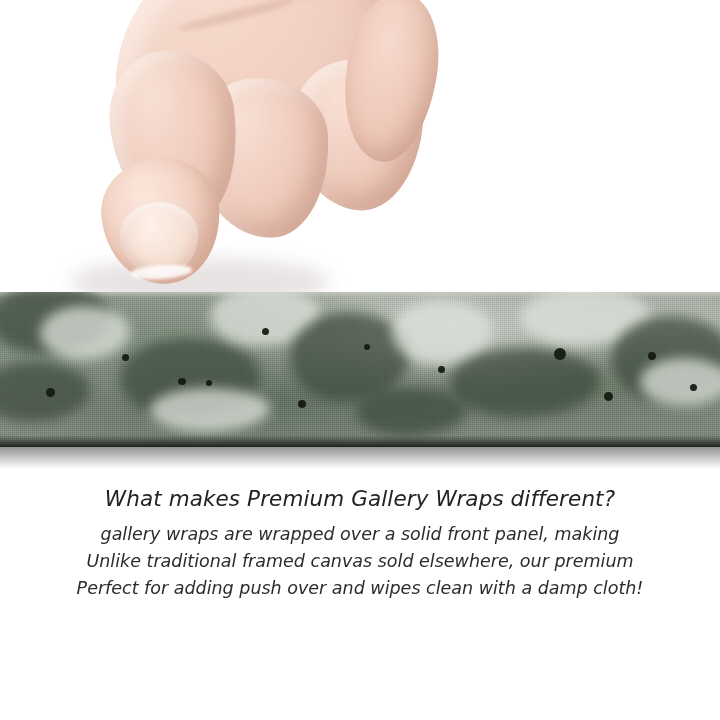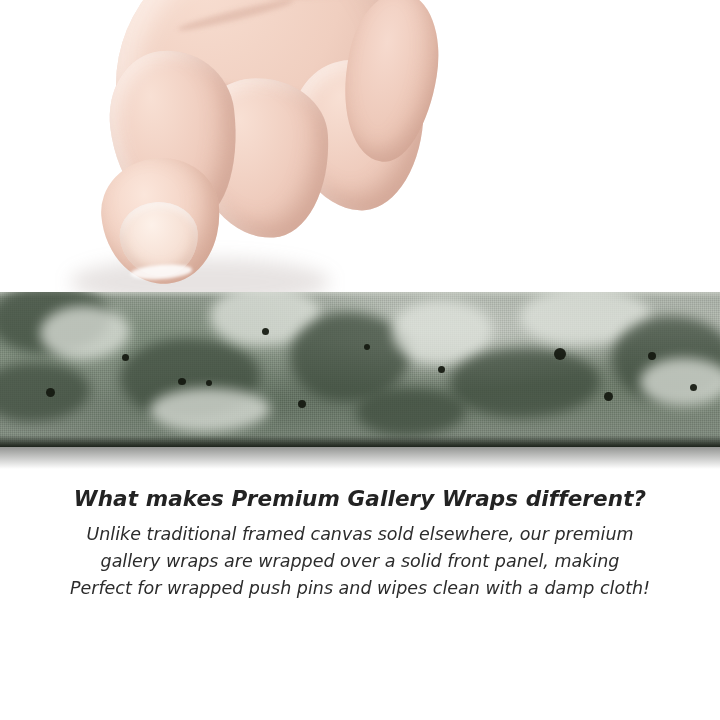--- a/index.html
+++ b/index.html
@@ -187,21 +187,21 @@
     left: 0;
     top: 486px;
     width: 720px;
     text-align: center;
     color: #2b2b2b;
     font-family: "DejaVu Sans", sans-serif;
     font-style: italic;
   }
   .caption-title {
     font-size: 21.5px;
-    font-weight: 700;
+    font-weight: 400;
     letter-spacing: 0.1px;
     margin: 0 0 10px 0;
     color: #232323;
   }
   .caption-line {
     font-size: 17.5px;
     line-height: 27px;
     margin: 0;
     color: #2c2c2c;
   }
@@ -257,18 +257,18 @@
     <div class="speck" style="left:604px; top:100px; width:9px;  height:9px;"></div>
     <div class="speck" style="left:648px; top:60px;  width:8px;  height:8px;"></div>
     <div class="speck" style="left:690px; top:92px;  width:7px;  height:7px;"></div>
 
     <div class="band-edge-bottom"></div>
   </div>
   <div class="band-under-shadow"></div>
 
   <div class="caption">
     <p class="caption-title">What makes Premium Gallery Wraps different?</p>
+    <p class="caption-line">gallery wraps are wrapped over a solid front panel, making</p>
     <p class="caption-line">Unlike traditional framed canvas sold elsewhere, our premium</p>
-    <p class="caption-line">gallery wraps are wrapped over a solid front panel, making</p>
-    <p class="caption-line">Perfect for wrapped push pins and wipes clean with a damp cloth!</p>
+    <p class="caption-line">Perfect for adding push over and wipes clean with a damp cloth!</p>
   </div>
 
 </div>
 
 </body></html>

